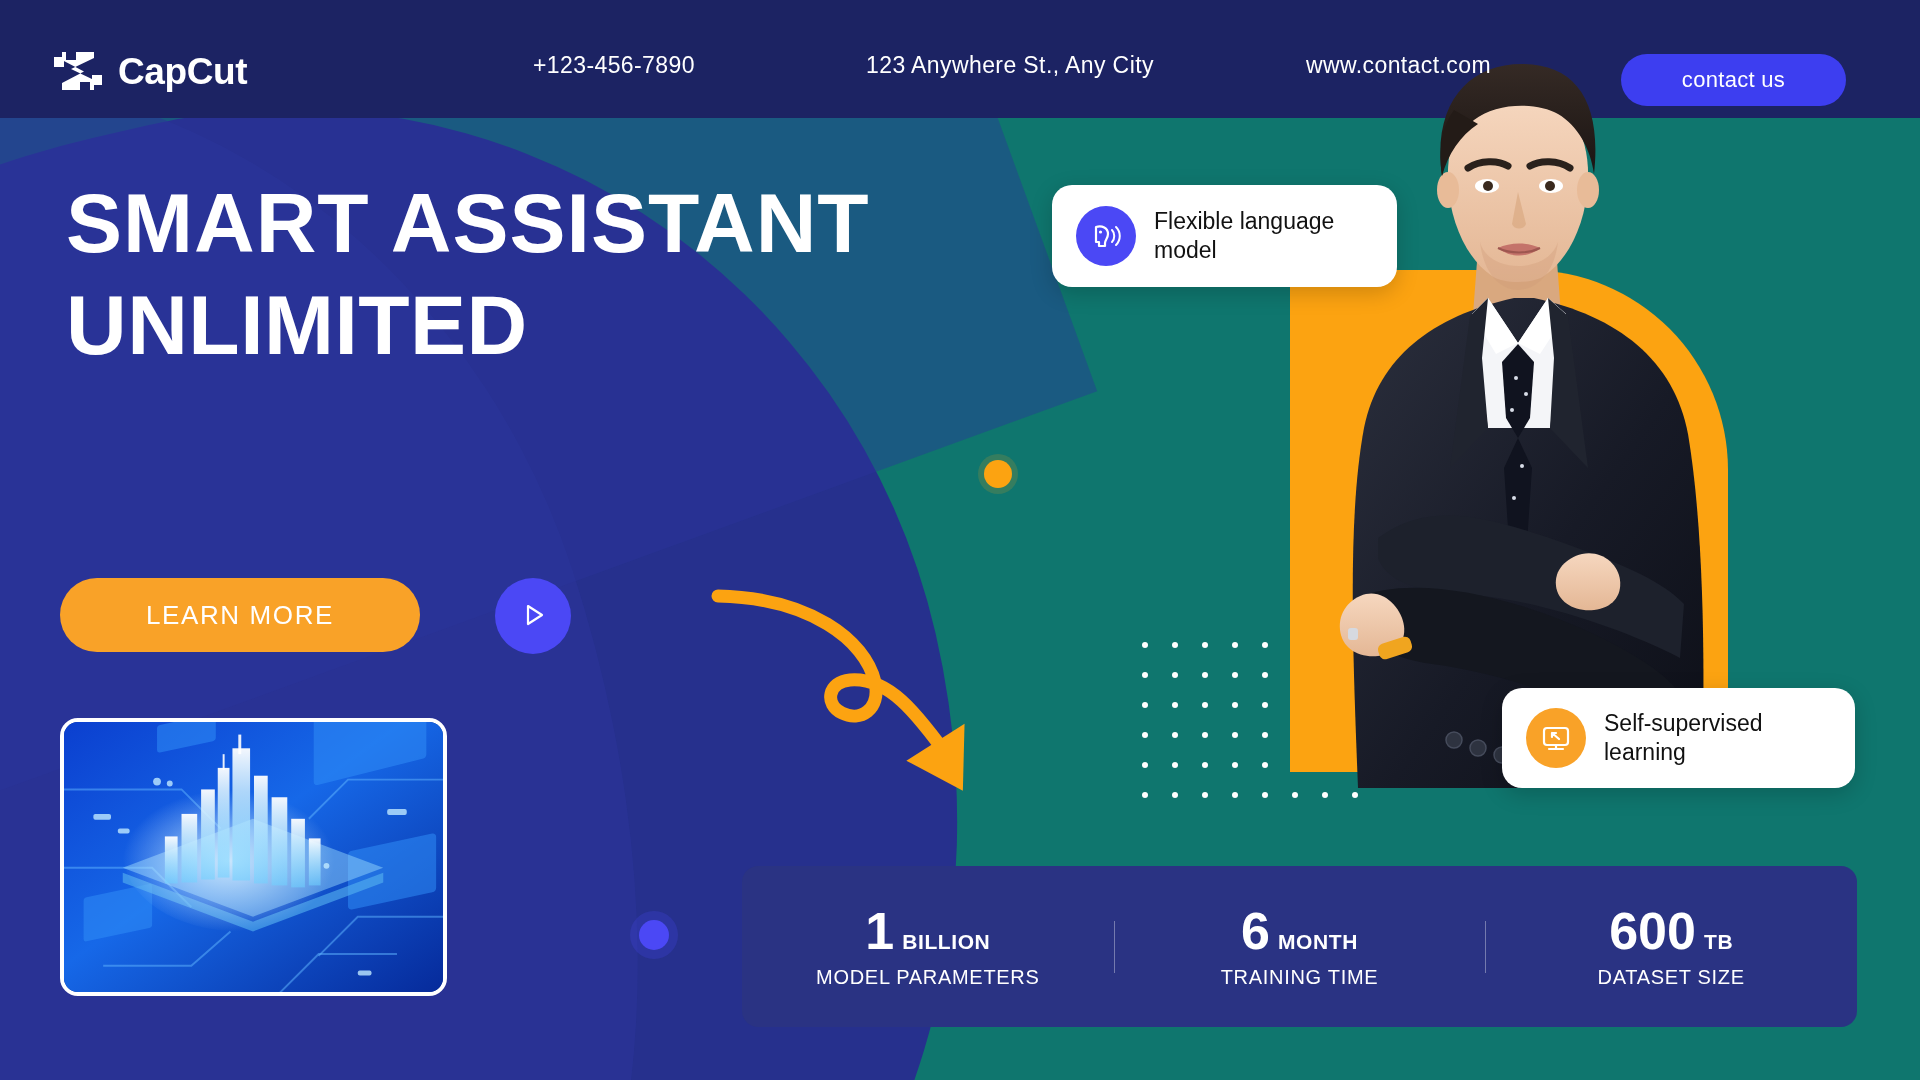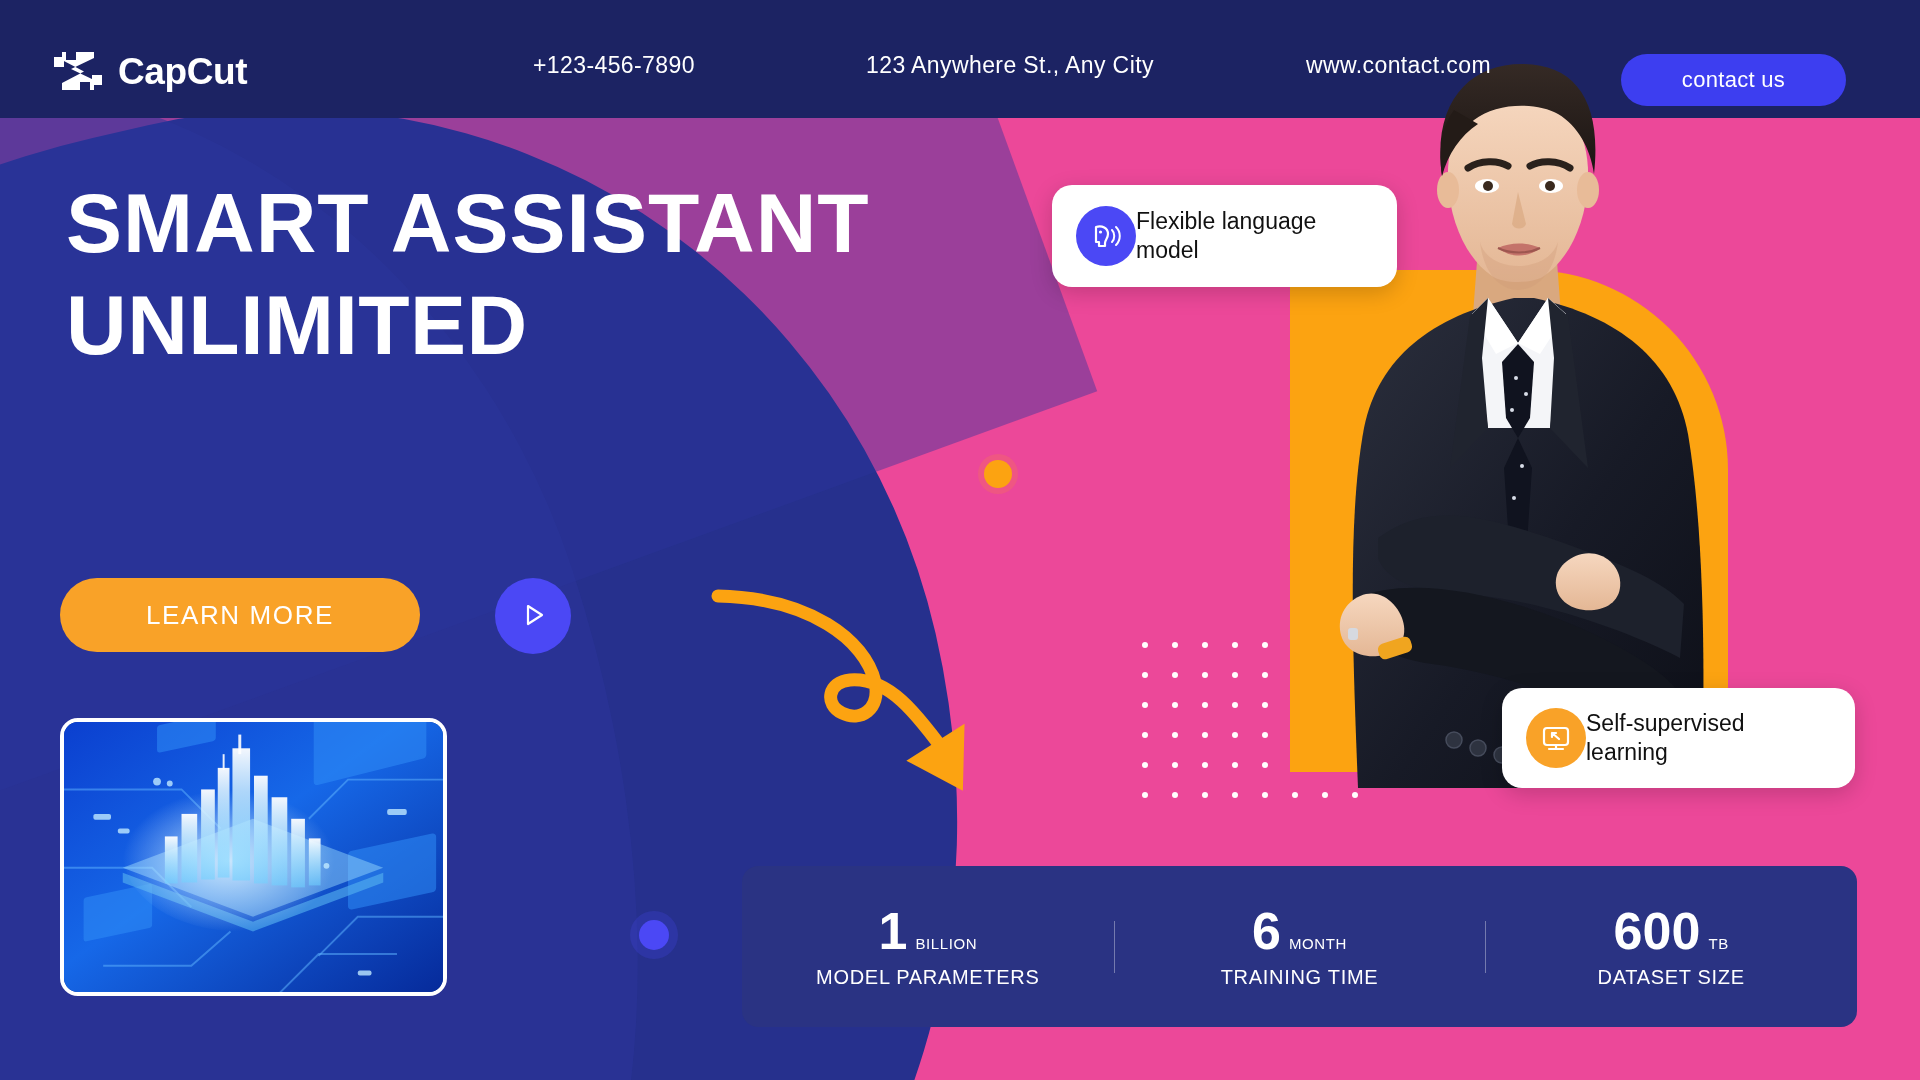--- a/index.html
+++ b/index.html
@@ -1,19 +1,19 @@
 <!DOCTYPE html>
 <html><head>
 <meta charset="utf-8">
 <style>
   html,body{margin:0;padding:0;background:#0d1033;}
   *{box-sizing:border-box;}
   .stage{
     position:relative;width:1920px;height:1080px;overflow:hidden;
-    background:#ec4899;
+    background:#0f766e;
     font-family:"Liberation Sans", sans-serif;
     color:#fff;
   }
 
   
   .bg-blob{
     position:absolute;left:-460px;top:120px;width:1420px;height:1400px;
     background:#26308d;
     border-radius:50% 46% 44% 52% / 40% 48% 52% 60%;
     transform:rotate(-13deg);
@@ -99,21 +99,21 @@
   .person-photo{
     position:absolute;left:-8px;top:-120px;width:470px;height:790px;
   }
 
   
   .dot-grid{position:absolute;left:1140px;top:640px;width:230px;height:170px;z-index:18;}
 
   
   .badge{
     position:absolute;background:#fff;border-radius:20px;z-index:45;
-    display:flex;align-items:center;padding:16px 24px;
+    display:flex;align-items:center;gap:18px;padding:16px 24px;
     box-shadow:0 6px 22px rgba(0,0,0,.18);
   }
   .badge-lang{left:1052px;top:185px;width:345px;height:102px;}
   .badge-self{left:1502px;top:688px;width:353px;height:100px;}
   .badge-icon{
     width:60px;height:60px;border-radius:50%;flex:0 0 60px;
     display:flex;align-items:center;justify-content:center;
   }
   .badge-icon.blue{background:#4b48f5;}
   .badge-icon.orange{background:#f9a228;}
@@ -143,21 +143,21 @@
   .stat{
     flex:1;display:flex;flex-direction:column;align-items:center;justify-content:center;
     position:relative;
   }
   .stat+.stat::before{
     content:"";position:absolute;left:0;top:16px;bottom:16px;width:1px;
     background:rgba(255,255,255,.35);
   }
   .stat-top{display:flex;align-items:baseline;gap:8px;}
   .stat-value{font-size:52px;font-weight:700;line-height:1;}
-  .stat-unit{font-size:15px;letter-spacing:.6px;}
+  .stat-unit{font-size:21px;letter-spacing:.6px;font-weight:bold;}
   .stat-label{margin-top:9px;font-size:20px;letter-spacing:.7px;}
 </style>
 </head>
 <body>
 
 <div class="stage">
 
   <div class="bg-blob"></div>
   <div class="bg-blob2"></div>
   <div class="bg-wedge"></div>

